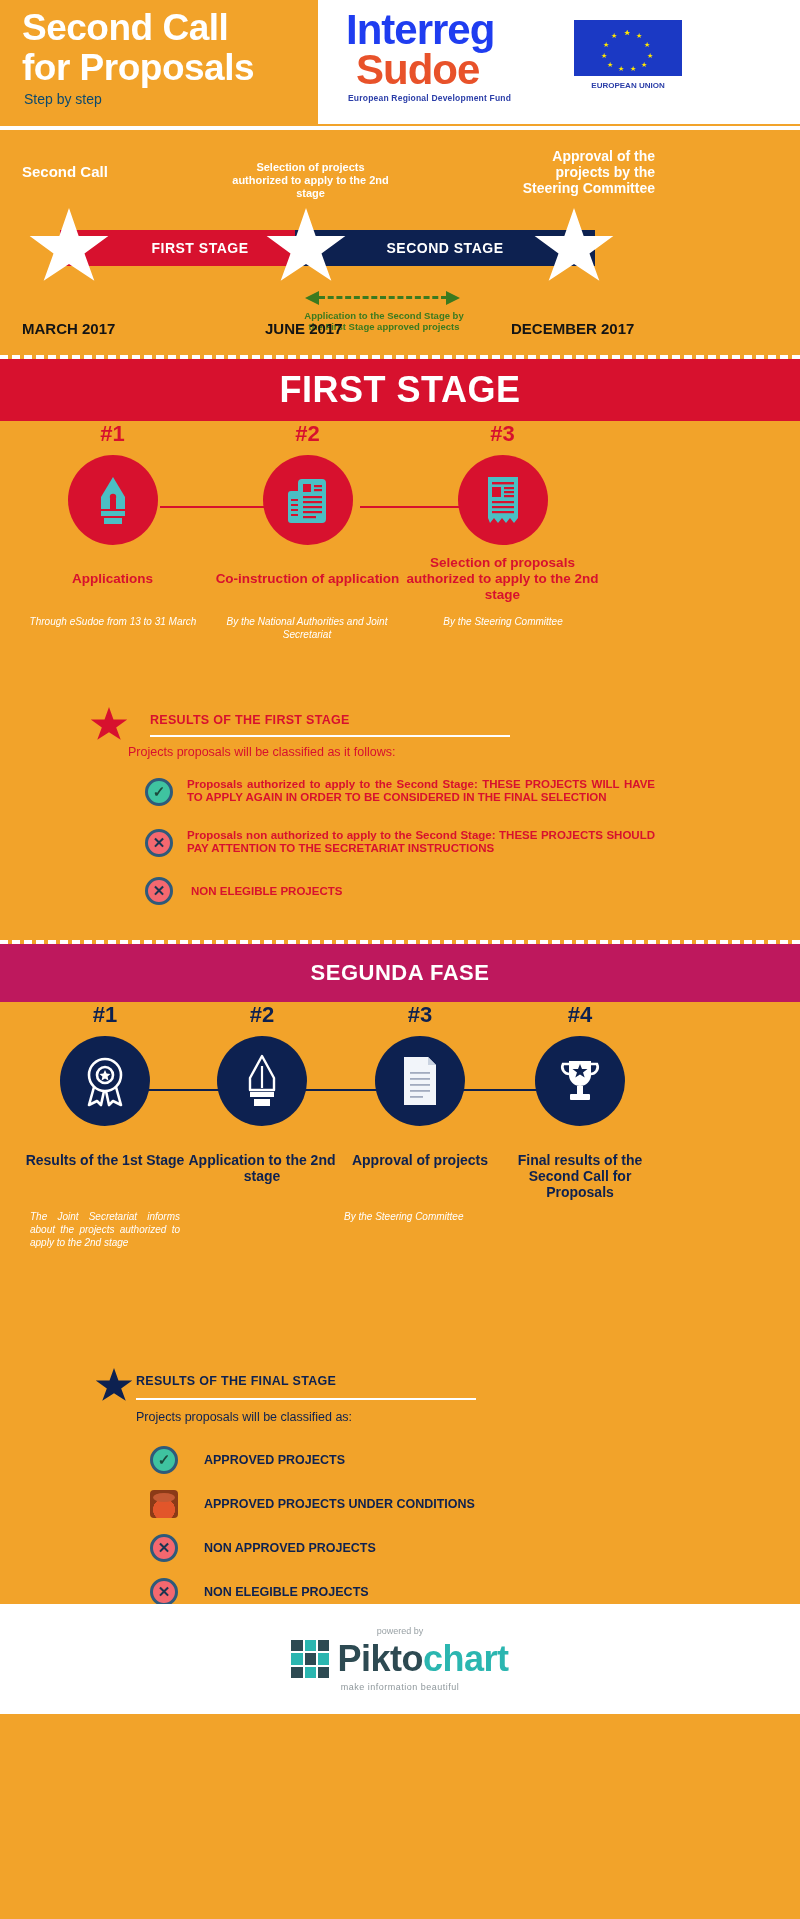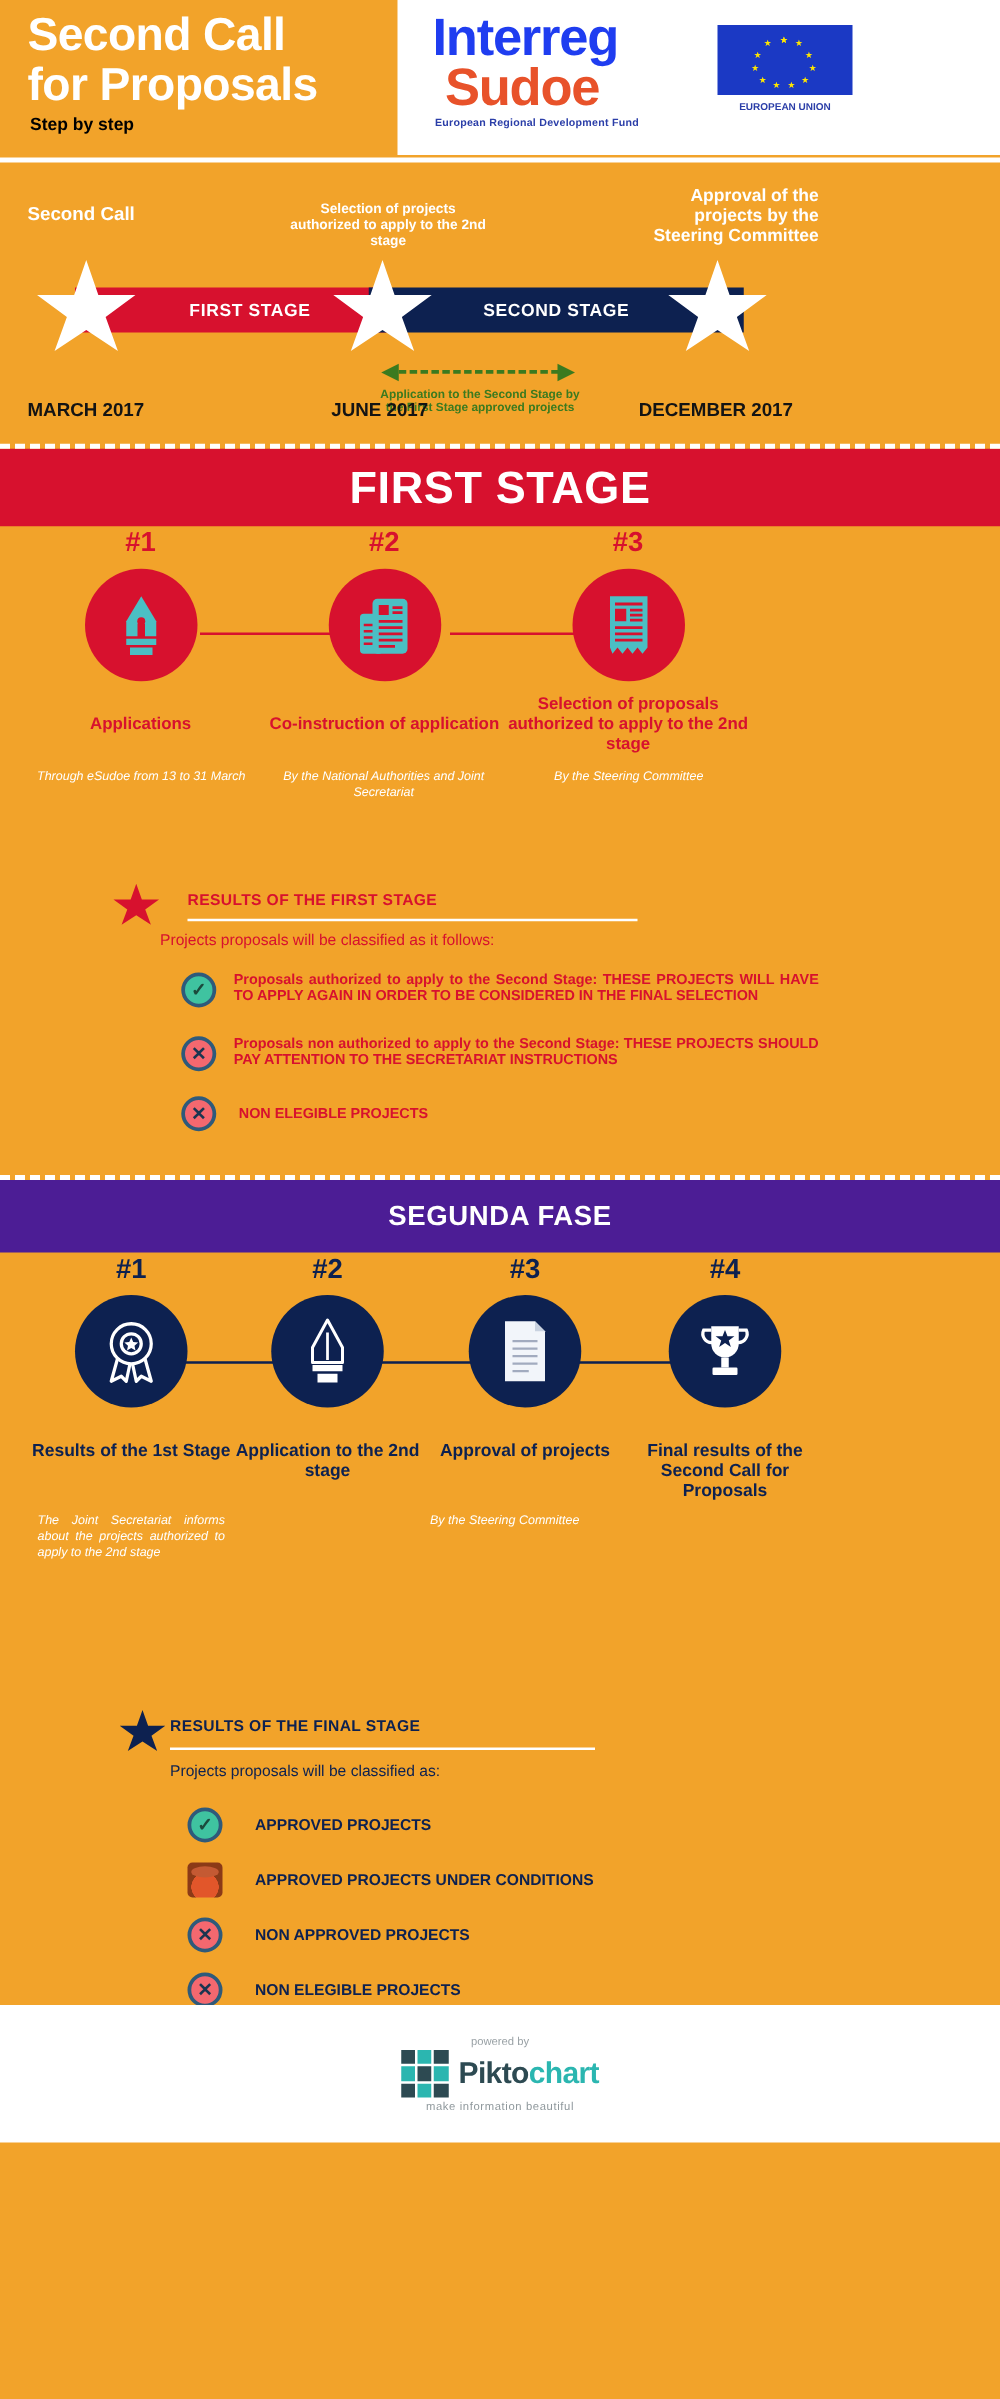--- a/index.html
+++ b/index.html
@@ -14,21 +14,21 @@
 
   
   .header { position:relative; height:130px; background:#F2A32A; }
   .header-title {
     position:absolute; left:22px; top:8px;
     color:#ffffff; font-weight:bold; font-size:37px; line-height:40px;
     letter-spacing:-0.5px;
   }
   .header-sub {
     position:absolute; left:24px; top:91px;
-    color:#000000; font-size:14px; font-weight:bold;
+    color:#0c4a6e; font-size:14px; font-weight:normal;
   }
   .logo-box {
     position:absolute; left:318px; top:0px; width:482px; height:124px;
     background:#ffffff;
   }
   .interreg-word {
     position:absolute; left:28px; top:8px;
     font-size:42px; font-weight:bold; letter-spacing:-1px;
     color:#1f3df0;
     line-height:44px;
@@ -99,21 +99,21 @@
   .date-3 { left:511px; }
 
   .dashed-sep {
     position:relative; height:4px; margin:0 0 0 0;
     border-top:4px dashed #ffffff; opacity:1;
   }
 
   
   .band { width:800px; height:62px; display:flex; align-items:center; justify-content:center; }
   .band-red { background:#D7112E; }
-  .band-navy { background:#4c1d95; }
+  .band-navy { background:#be185d; }
   .band-title { color:#ffffff; font-weight:bold; letter-spacing:0.5px; }
   .band-red .band-title { font-size:36px; }
   .band-navy .band-title { font-size:22px; }
 
   .steps { position:relative; height:180px; }
   .steps.three .step { width:205px; }
   .step { position:absolute; top:0; text-align:center; }
   .step-num { font-weight:bold; font-size:22px; }
   .circle {
     width:90px; height:90px; border-radius:50%;
@@ -178,21 +178,21 @@
     background:#ffffff; display:flex; flex-direction:column; align-items:center; justify-content:center;
   }
   .powered { font-size:9px; color:#9aa2a6; margin-bottom:2px; }
   .pikto-row { display:flex; align-items:center; gap:8px; }
   .pikto-mark {
     width:38px;height:38px;display:grid;grid-template-columns:repeat(3,1fr);
     grid-template-rows:repeat(3,1fr); gap:2px;
   }
   .pikto-mark i { display:block; background:#2BB6B0; }
   .pikto-mark i.dark { background:#2D4A52; }
-  .pikto-name { font-size:24px; font-weight:bold; color:#2D4A52; letter-spacing:-0.5px;}
+  .pikto-name { font-size:36px; font-weight:bold; color:#2D4A52; letter-spacing:-0.5px;}
   .pikto-name .teal { color:#2BB6B0; }
   .pikto-tag { font-size:9px; color:#8f989c; margin-top:2px; letter-spacing:0.5px;}
 
   svg { display:block; }
 </style>
 </head>
 <body>
 
 <div class="page">
 

